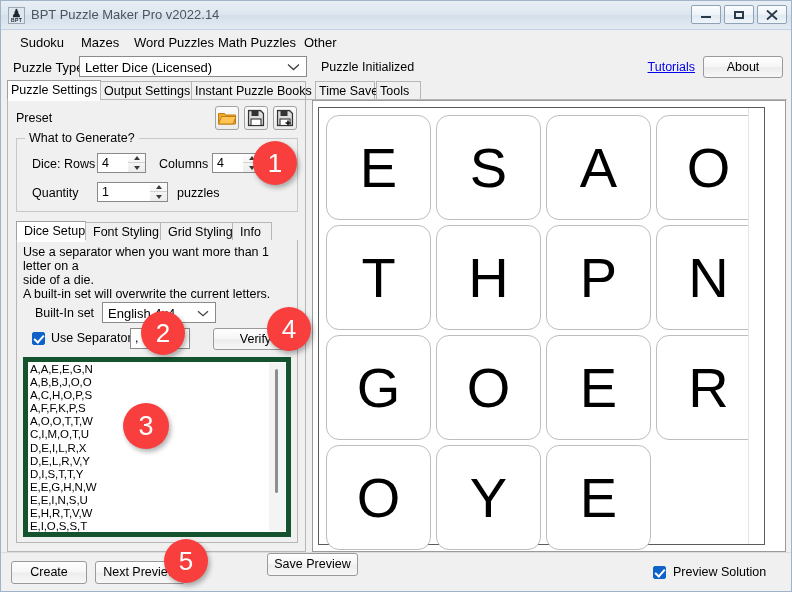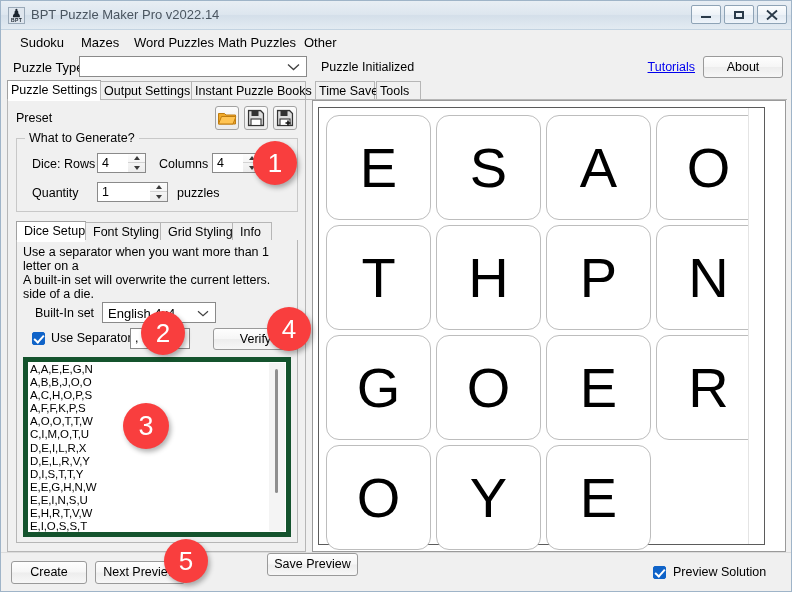--- a/index.html
+++ b/index.html
@@ -429,20 +429,21 @@
   <div class="menubar">
     <div class="menu-item" style="left:14px">Sudoku</div>
     <div class="menu-item" style="left:75px">Mazes</div>
     <div class="menu-item" style="left:128px">Word Puzzles</div>
     <div class="menu-item" style="left:212px">Math Puzzles</div>
     <div class="menu-item" style="left:298px">Other</div>
   </div>
 
   <div class="ptype-label">Puzzle Type</div>
   <div class="combo" id="ptype-combo">
+    <span class="val">Letter Dice (Licensed)</span>
     <span class="chev">
       <svg width="13" height="8" viewBox="0 0 13 8">
           <path d="M1 1.5 L6.5 6.5 L12 1.5" stroke="#404040" stroke-width="1.3" fill="none"></path>
         </svg>
     </span>
   </div>
   <div class="status-text">Puzzle Initialized</div>
   <div class="link">Tutorials</div>
   <div class="btn" id="about-btn">About</div>
 
@@ -524,22 +525,22 @@
       <div class="itab active" style="left:0px;width:70px;top:-1px">Dice Setup</div>
       <div class="itab" style="left:69px;width:76px">Font Styling</div>
       <div class="itab" style="left:144px;width:73px">Grid Styling</div>
       <div class="itab" style="left:216px;width:40px">Info</div>
     </div>
     <div style="position:absolute;left:9px;top:140px;width:68px;height:2px;background:#ffffff;z-index:3"></div>
 
     <div class="innerpanel">
       <div class="helptext">
         <div>Use a separator when you want more than 1 letter on a</div>
+        <div>side of a die.</div>
         <div>A built-in set will overwrite the current letters.</div>
-        <div>side of a die.</div>
       </div>
 
       <div class="lbl" style="left:18px;top:66px">Built-In set</div>
       <div class="combo" style="left:85px;top:62px;width:114px;height:21px">
         <span class="val">English 4x4</span>
         <span class="chev">
           <svg width="12" height="7" viewBox="0 0 12 7">
               <path d="M1 1.3 L6 5.7 L11 1.3" stroke="#404040" stroke-width="1.2" fill="none"></path>
             </svg>
         </span>

